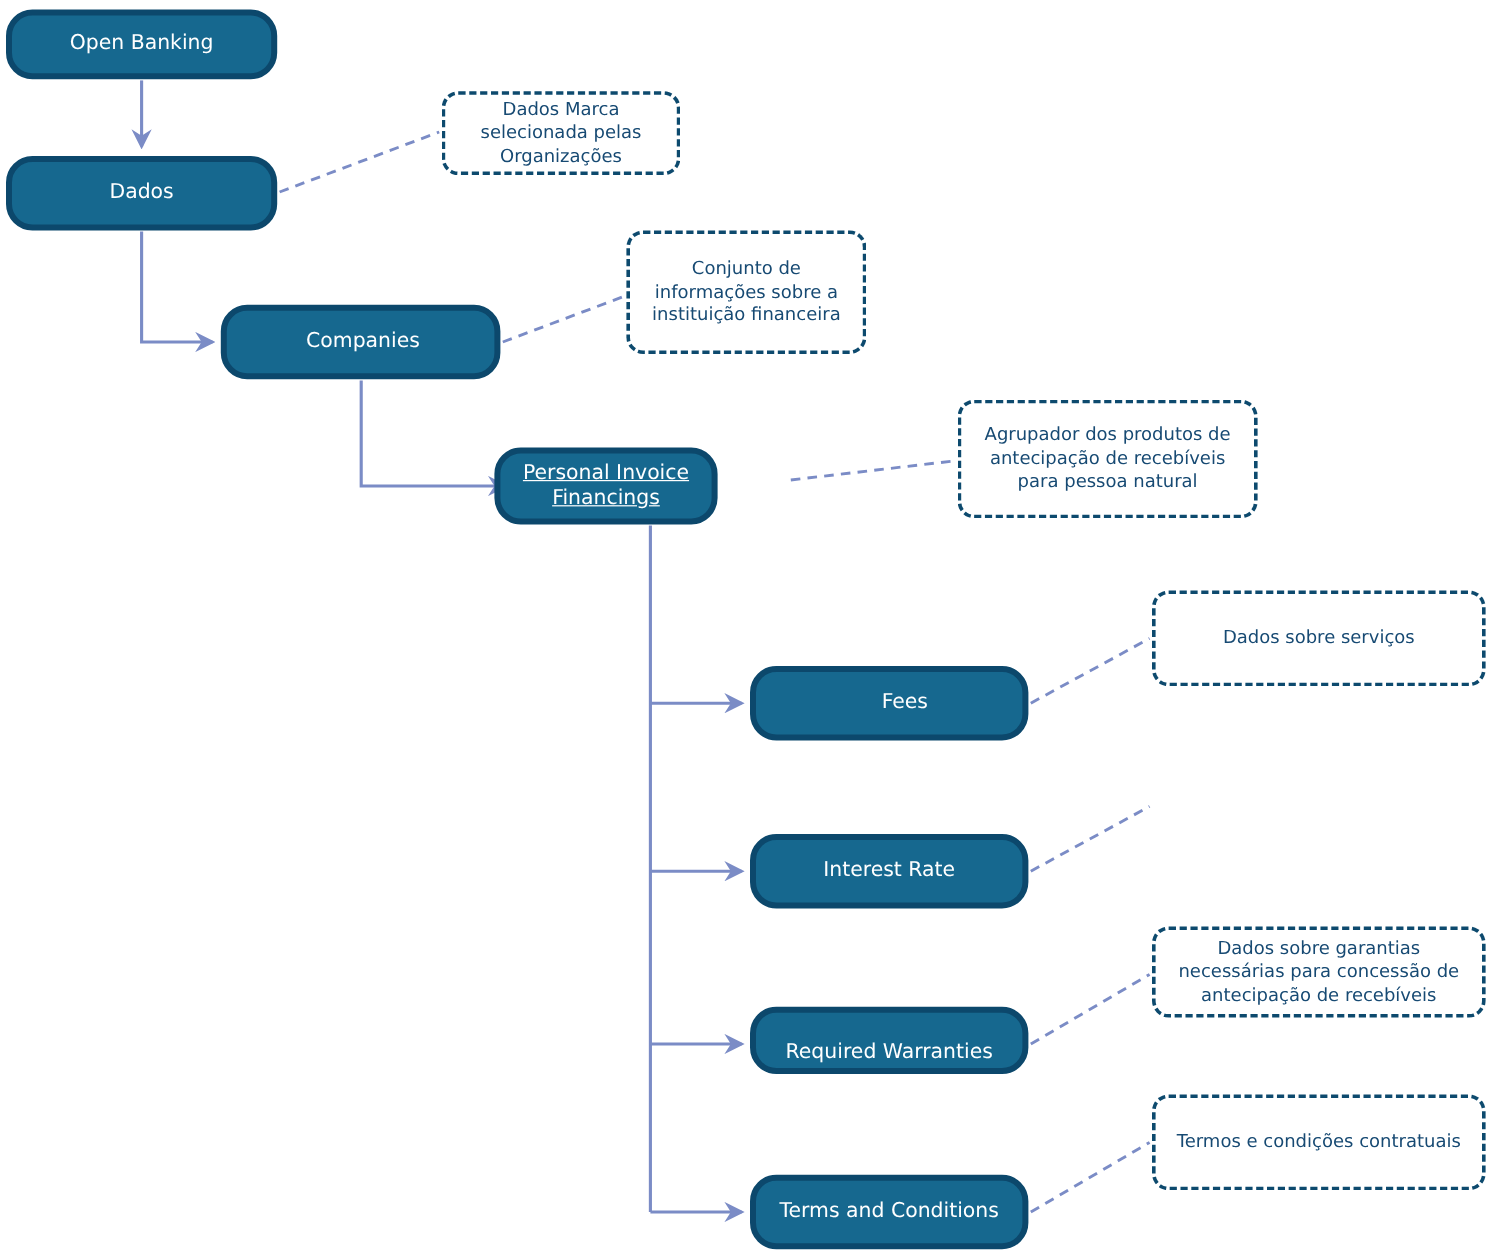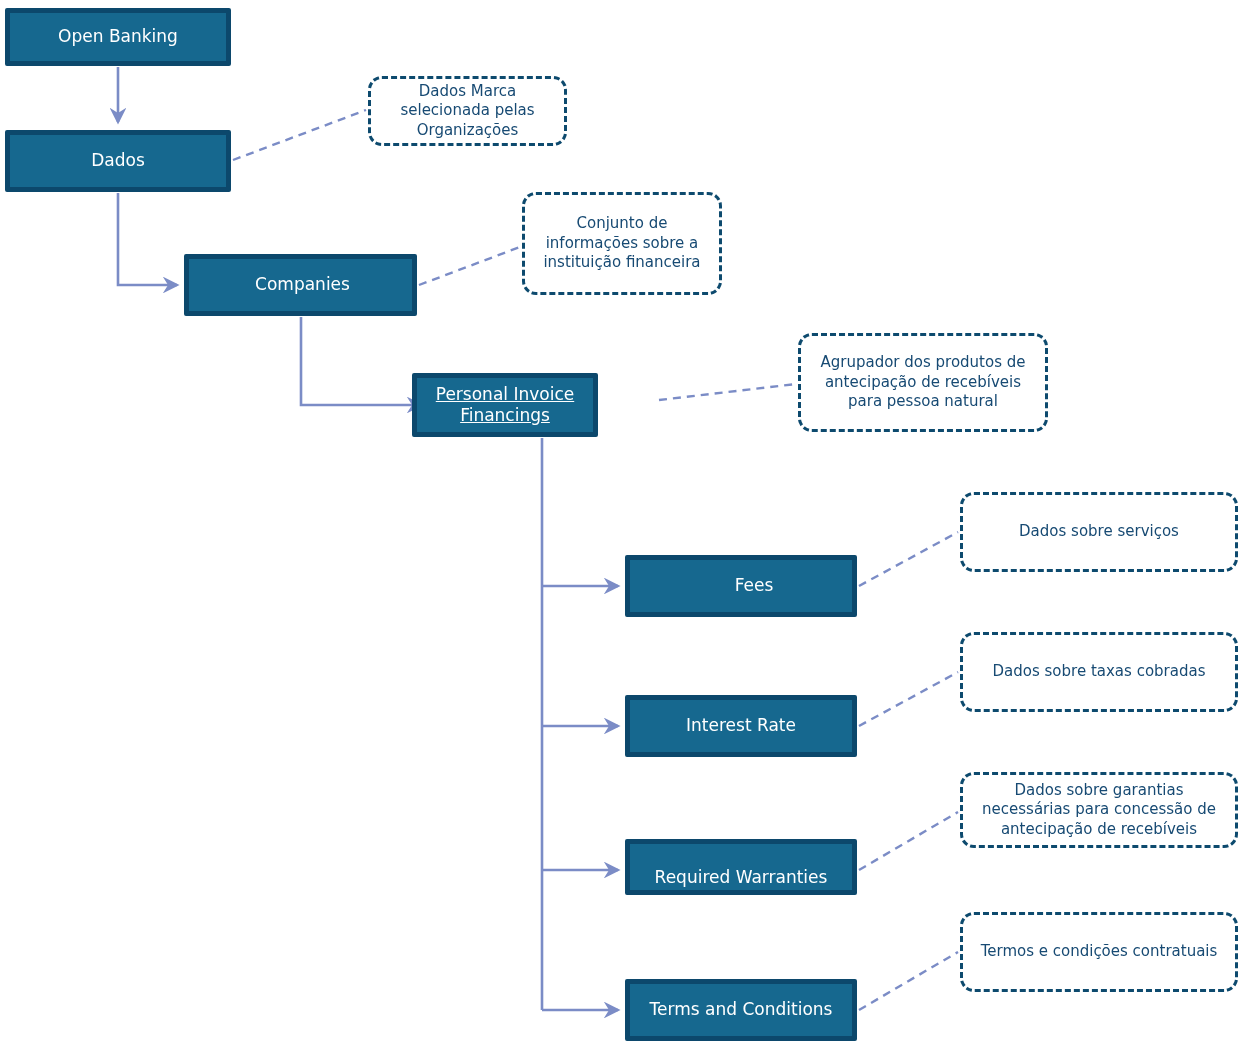--- a/index.html
+++ b/index.html
@@ -35,21 +35,21 @@
     stroke-dasharray:8 6;
     stroke-width:2.4;
   }
   .arrowhead{
     fill:var(--connector);
   }
   .node{
     position:absolute;
     background:var(--node-fill);
     border:5px solid var(--node-border);
-    border-radius:2px;
+    border-radius:22px;
     color:var(--node-text);
     display:flex;
     align-items:center;
     justify-content:center;
     text-align:center;
     font-size:17px;
     line-height:1.25;
     padding:2px 8px;
   }
   .annotation{
@@ -144,23 +144,20 @@
   </div>
   <div class="annotation a-companies">
     <span>Conjunto de informações sobre a instituição financeira</span>
   </div>
   <div class="annotation a-pif">
     <span>Agrupador dos produtos de antecipação de recebíveis para pessoa natural</span>
   </div>
   <div class="annotation a-fees">
     <span>Dados sobre serviços</span>
   </div>
-  <div class="annotation a-interest-rate">
-    <span>Dados sobre taxas cobradas</span>
-  </div>
   <div class="annotation a-required-warranties">
     <span>Dados sobre garantias necessárias para concessão de antecipação de recebíveis</span>
   </div>
   <div class="annotation a-terms-and-conditions">
     <span>Termos e condições contratuais</span>
   </div>
 
 </div>
 
 </body></html>

